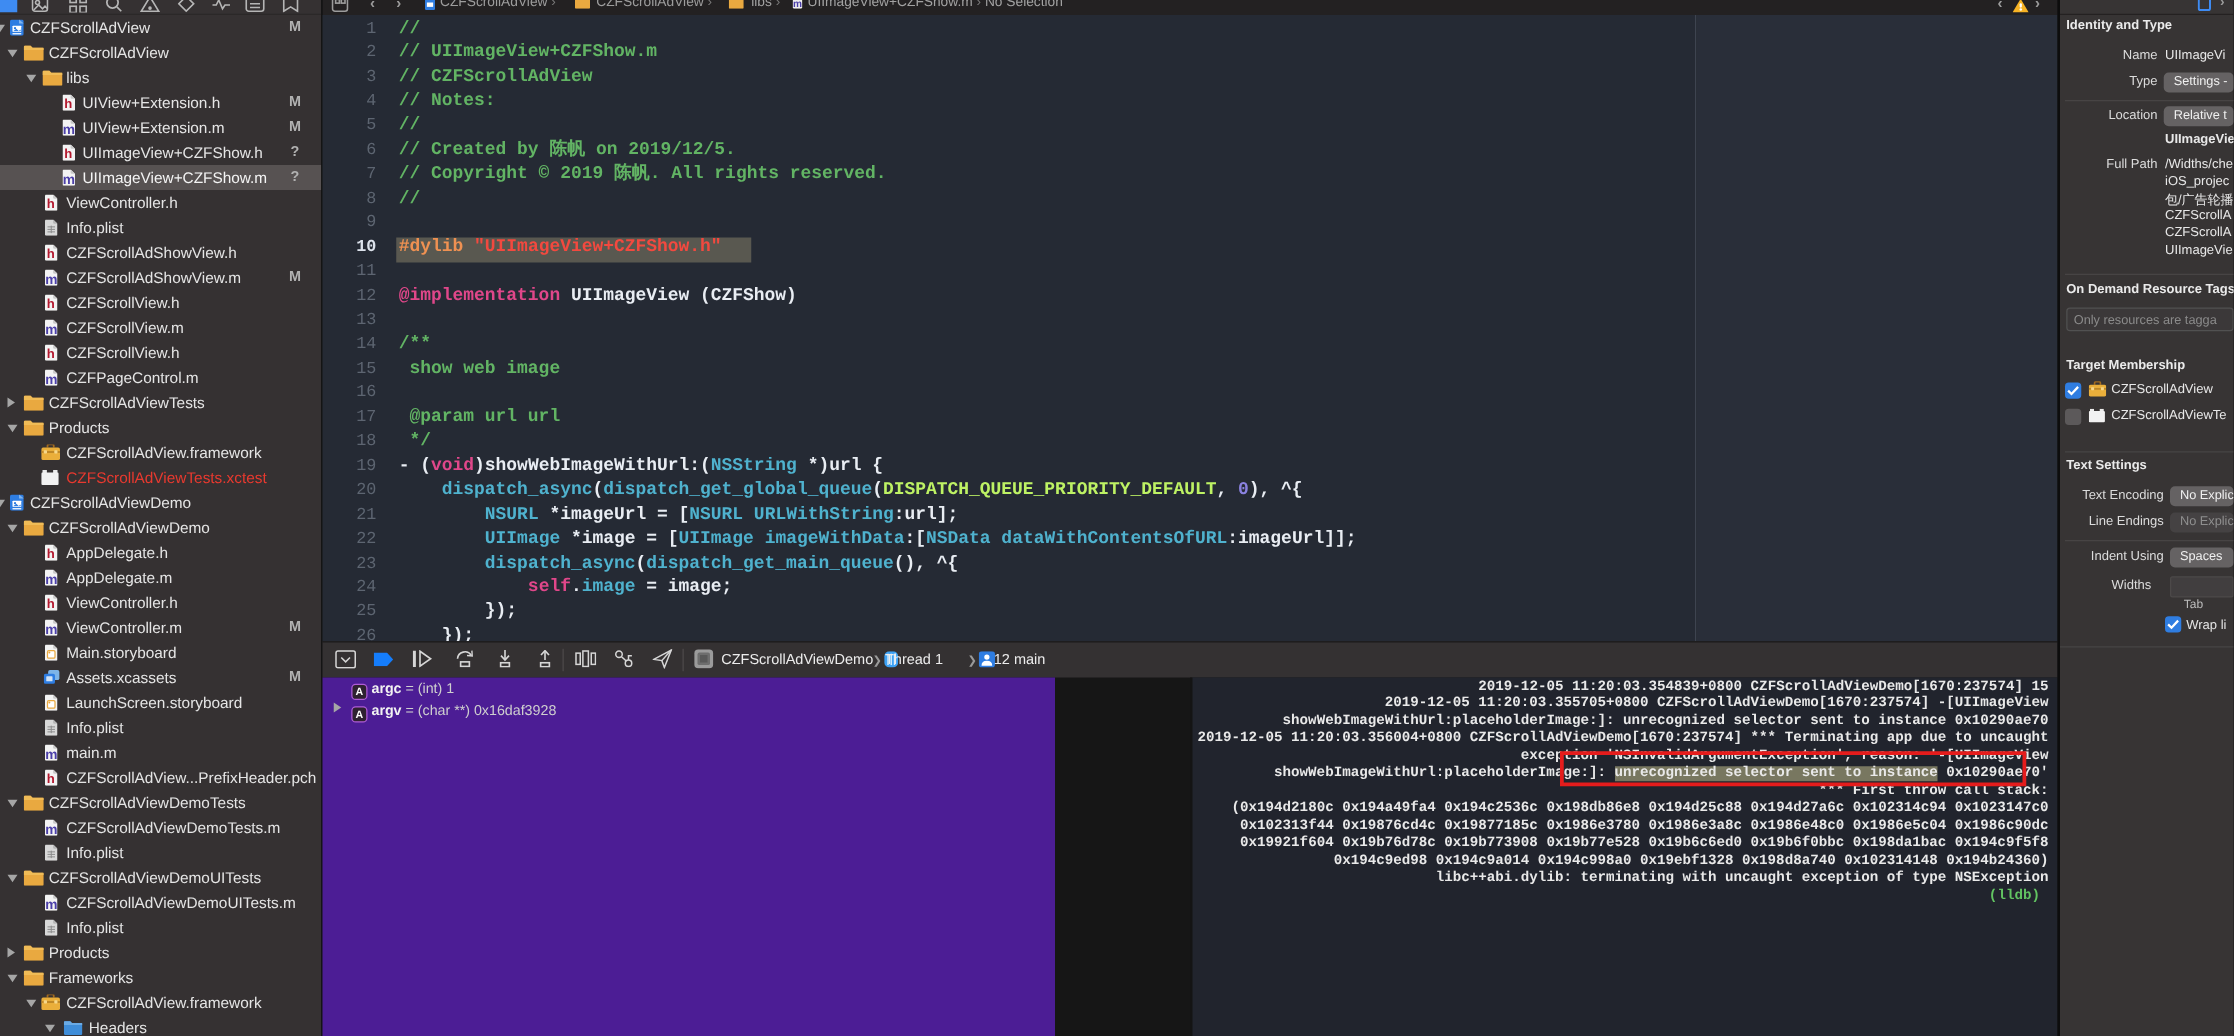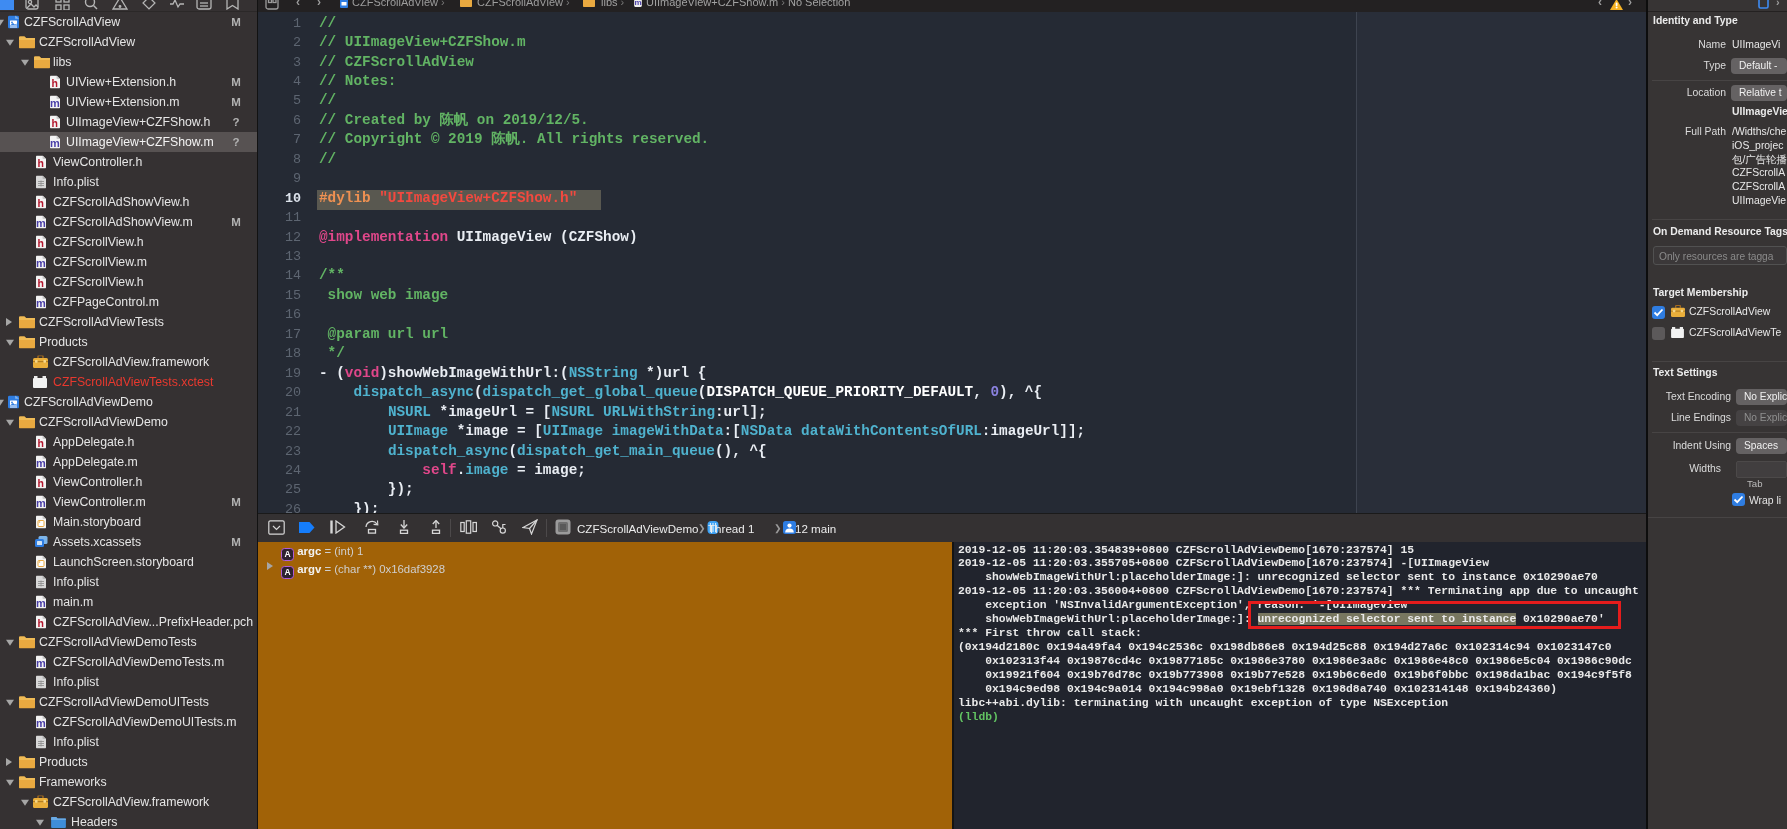--- a/index.html
+++ b/index.html
@@ -8,42 +8,42 @@
 .abs{position:absolute;}
 
 #navtoolbar{left:0;top:0;width:257px;height:12px;background:#353132;}
 #navigator{left:0;top:12px;width:257px;height:817px;background:#353132;}
 #navdiv{left:257px;top:0;width:1px;height:829px;background:#121212;}
 #jumpbar{left:258px;top:0;width:1388px;height:12px;background:#232122;overflow:hidden;}
 #editor{left:258px;top:12px;width:1098px;height:501px;background:#252a34;overflow:hidden;}
 #editor2{left:1357px;top:12px;width:289px;height:501px;background:#292e39;}
 #edsplit{left:1356px;top:12px;width:1px;height:501px;background:#3e4450;}
 #debugbar{left:258px;top:513px;width:1388px;height:29px;background:#343132;border-top:1px solid #1a1a1a;}
-#vars{left:258px;top:542px;width:694px;height:287px;background:#a16207;}
+#vars{left:258px;top:542px;width:586px;height:287px;background:#4c1d95;}
 #vcdiv{left:952px;top:542px;width:2px;height:287px;background:#141414;}
 #console{left:954px;top:542px;width:692px;height:287px;background:#21242d;overflow:hidden;}
 #inspdiv{left:1646px;top:0;width:2px;height:829px;background:#0d0d0d;}
 #inspector{left:1648px;top:0;width:139px;height:829px;background:#373434;overflow:hidden;}
 
 .row{position:absolute;left:0;width:257px;height:20px;font-size:12.3px;color:#e5e5e5;}
 .row .nm{position:absolute;top:50%;transform:translateY(-50%);white-space:nowrap;}
 .row .bdg{position:absolute;left:226px;width:20px;text-align:center;top:50%;transform:translateY(-50%);color:#b2b2b2;font-weight:bold;font-size:11.5px;}
 .sel{background:#575252;}
 .disc{position:absolute;top:50%;width:0;height:0;}
 .dd{transform:translateY(-38%);border-left:4.5px solid transparent;border-right:4.5px solid transparent;border-top:6.5px solid #a6a6a6;}
 .dr{transform:translateY(-50%);border-top:4.5px solid transparent;border-bottom:4.5px solid transparent;border-left:6.5px solid #a6a6a6;}
 .ico{position:absolute;top:50%;transform:translateY(-50%);}
 
 pre{font-family:"Liberation Mono",monospace;}
 #gutter{width:43px;text-align:right;font-size:13.4px;line-height:19.46px;color:#5d6571;}
 #code{font-size:14.35px;line-height:19.46px;color:#e9edf3;font-weight:bold;}
 #linehl{left:59px;top:178.4px;width:284px;height:19.8px;background:#595850;}
-.cg{color:#62b464;}.cp{color:#ef9152;}.cs{color:#f3493f;}.ck{color:#e0478a;}.ct{color:#4fb2ce;}.cm{color:#ffffff;}.cn{color:#8b82e0;}
-
-#conpre{left:4px;top:1.5px;font-size:11.35px;line-height:13.92px;color:#e9e9e9;font-weight:bold;}
+.cg{color:#62b464;}.cp{color:#ef9152;}.cs{color:#f3493f;}.ck{color:#e0478a;}.ct{color:#4fb2ce;}.cm{color:#bef264;}.cn{color:#8b82e0;}
+
+#conpre{left:4px;top:1.5px;font-size:11.35px;line-height:13.92px;color:#e9e9e9;font-weight:bold;text-align:right;}
 .lldb{color:#62c462;}
 .selhl{background:#787760;}
 #redrect{left:1248px;top:601px;width:373px;height:28px;border:3px solid #e51c1c;z-index:30;}
 
 .dbtxt{position:absolute;top:50%;transform:translateY(-50%);font-size:11.6px;color:#ececec;white-space:nowrap;}
 .dbsep{position:absolute;top:5px;width:1px;height:18px;background:#4c494a;}
 .chev{position:absolute;top:50%;transform:translateY(-50%);font-size:9px;color:#9a9a9a;}
 
 .vrow{position:absolute;font-size:11.4px;color:#d6d6d6;white-space:nowrap;}
 .vbadge{display:inline-block;width:13px;height:13px;border:1.5px solid #b05cd8;border-radius:3.5px;color:#fff;font-size:8.5px;font-weight:bold;text-align:center;line-height:10.5px;vertical-align:-2px;background:#2e2130;}
@@ -657,21 +657,21 @@
 <div id="inspector" class="abs">
 <svg class="abs" style="left:110px;top:-4px" width="11" height="13" viewBox="0 0 11 13" fill="none" stroke="#3e8bf2" stroke-width="1.6">
       <rect x="1" y="1" width="9" height="11" rx="1.5"></rect>
     </svg>
 <div class="abs" style="left:128px;top:-4px;color:#9c9c9c;font-size:11px;font-weight:bold;">›</div>
 <div class="abs" style="left:0;top:11px;width:139px;height:1px;background:#242121;"></div>
 <div class="ihead" style="top:15px">Identity and Type</div>
 <div class="ilab" style="right:61px;top:39px">Name</div>
 <div class="ival" style="left:84px;top:39px">UIImageVi</div>
 <div class="ilab" style="right:61px;top:60px">Type</div>
-<div class="pill" style="left:83px;top:58px;width:56px;">Default -</div>
+<div class="pill" style="left:83px;top:58px;width:56px;">Settings -</div>
 <div class="ihr" style="top:80px"></div>
 <div class="ilab" style="right:61px;top:87px">Location</div>
 <div class="pill" style="left:83px;top:85px;width:56px;">Relative t</div>
 <div class="ival" style="left:84px;top:106px;font-weight:bold;">UIImageVie</div>
 <div class="ilab" style="right:61px;top:126px">Full Path</div>
 <div class="ival" style="left:84px;top:126px">/Widths/che</div>
 <div class="ival" style="left:84px;top:139.5px">iOS_projec</div>
 <div class="ival" style="left:84px;top:153px">包/广告轮播</div>
 <div class="ival" style="left:84px;top:167px">CZFScrollA</div>
 <div class="ival" style="left:84px;top:181px">CZFScrollA</div>

